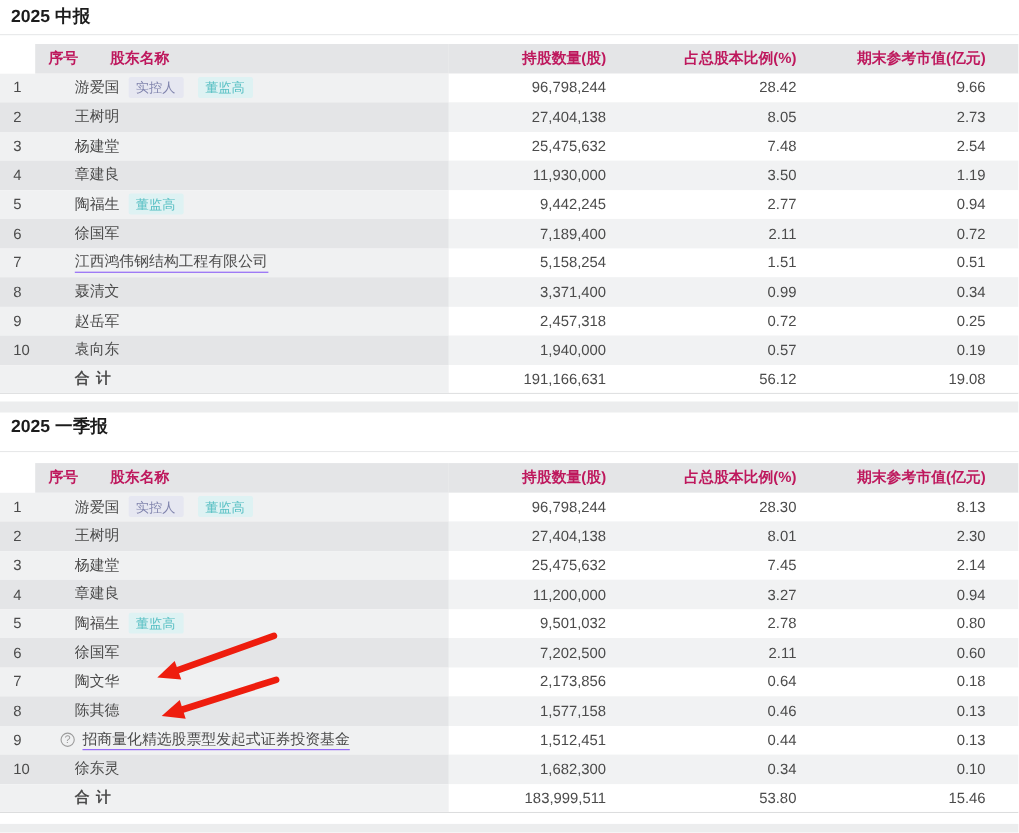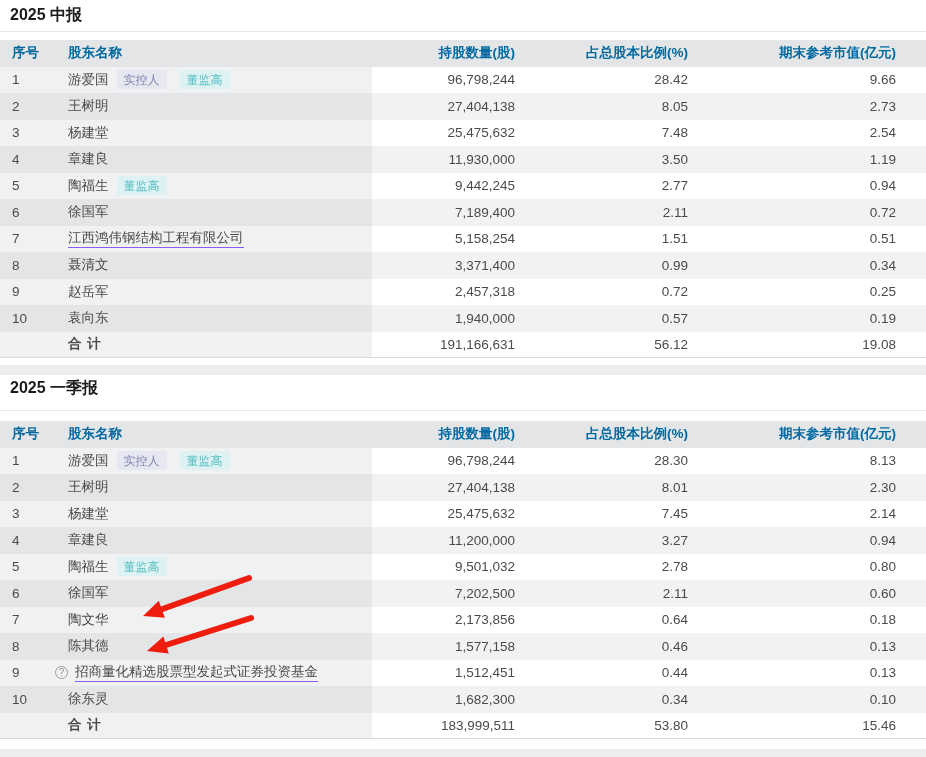--- a/index.html
+++ b/index.html
@@ -10,23 +10,23 @@
   .title-rule { position:absolute; left:0; width:926px; height:1px; background:var(--rule,#e7e8e9); }
   .sep-band { position:absolute; left:0; width:926px; background:var(--sep_band,#ecedee); }
 
   .htable { position:absolute; left:0; width:926px; }
   .trow { display:flex; height:26.5px; font-size:13.5px; color:#4b4b4b; }
   .trow .left { width:408px; display:flex; align-items:center; height:100%; }
   .trow .right { flex:1; display:flex; align-items:center; height:100%; }
   .c-seq { width:68px; padding-left:12px; }
   .c-name { flex:1; display:flex; align-items:center; min-width:0; white-space:nowrap; }
   .cnum { text-align:right; }
-  .c3 { width:143px; } .c4 { width:173px; } .c5 { width:172px;margin-left:36px; } .sp { width:30px; }
-
-  .thead { font-weight:bold; color:#0369a1; }
+  .c3 { width:143px; } .c4 { width:173px; } .c5 { width:172px; } .sp { width:30px; }
+
+  .thead { font-weight:bold; color:#be185d;padding-left:32px; }
   .thead .left, .thead .right { background:var(--header_bg,#e4e5e7); }
   .odd .left  { background:var(--fixed_light,#f0f1f2); }
   .odd .right { background:#ffffff;justify-content:center; }
   .even .left  { background:var(--fixed_dark,#e4e5e7); }
   .even .right { background:var(--stripe_right,#f1f2f3); }
   .total .left { background:var(--fixed_light,#f0f1f2); }
   .total .right{ background:#ffffff; }
   .total { border-bottom:1px solid var(--total_border,#d9dadb); }
   .total .tname { font-weight:bold; letter-spacing:1px; }
 

